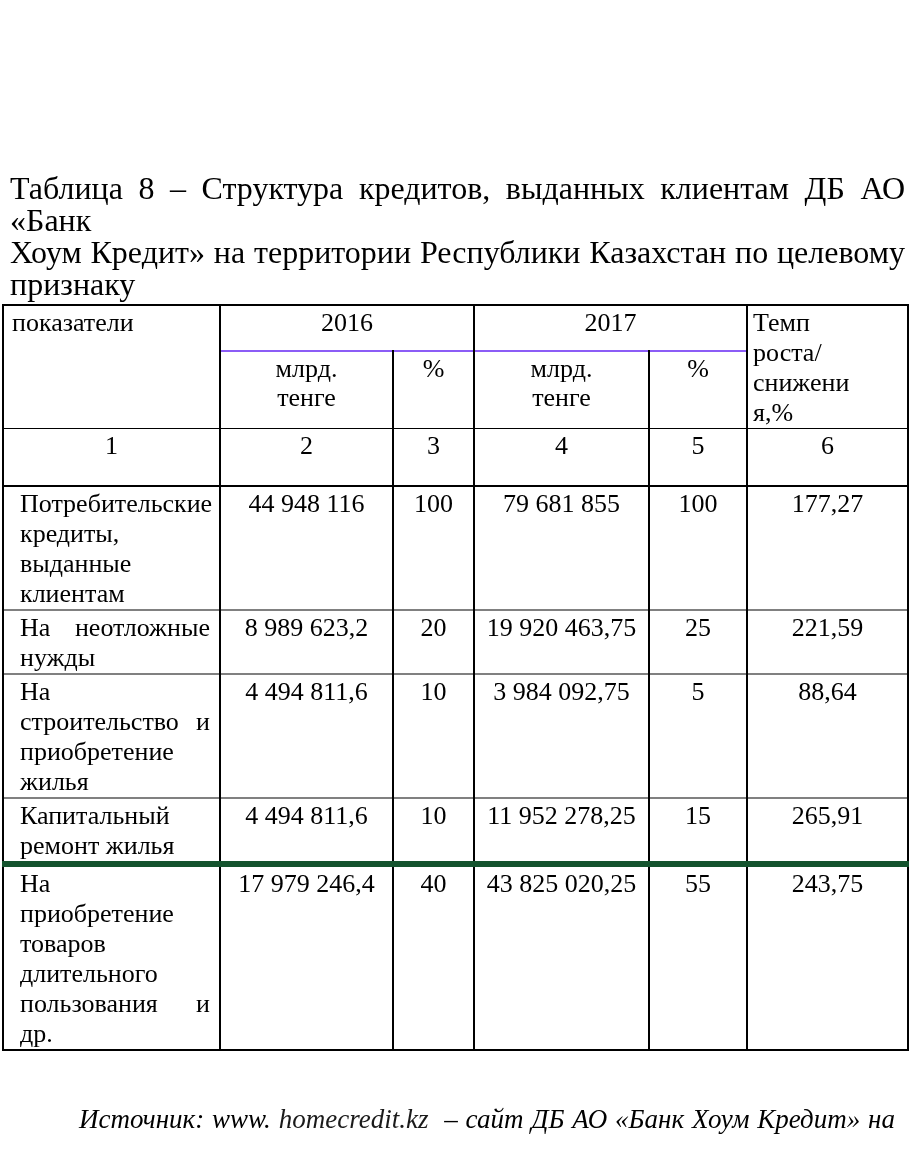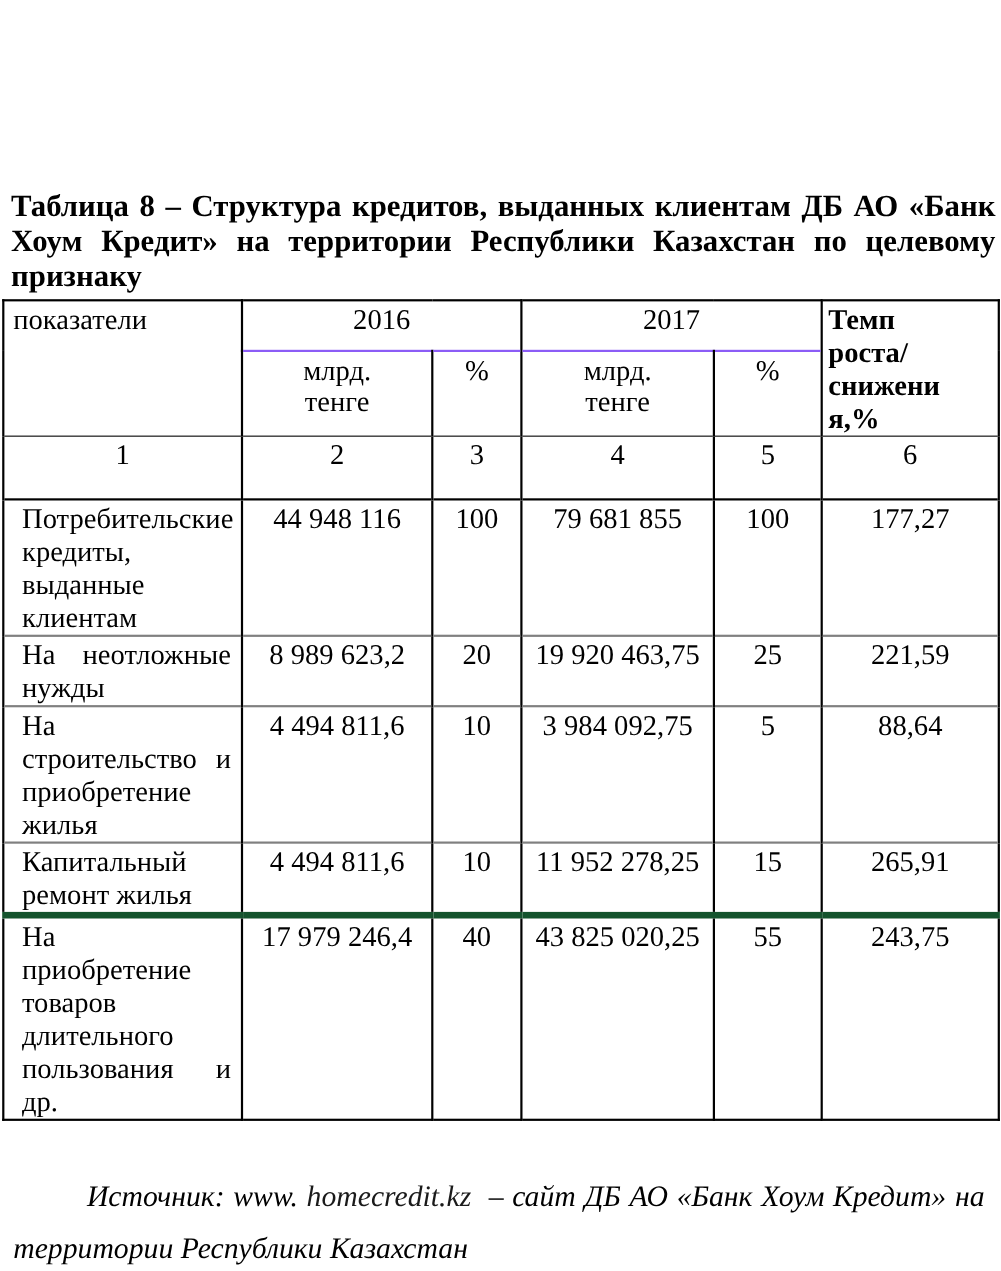--- a/index.html
+++ b/index.html
@@ -14,22 +14,22 @@
     color: #000;
     overflow: hidden;
   }
   .page {
     box-sizing: border-box;
     width: 910px;
     height: 1155px;
     padding: 172px 3px 0 2px;
   }
   .doc-title {
-    font-weight: bold;
-    font-size: 28px;
+    font-weight: normal;
+    font-size: 32px;
     line-height: 32px;
     margin: 0 2px 4px 8px;
     white-space: pre-line;
     text-align: justify;
     text-align-last: justify;
   }
   table.credits {
     border-collapse: collapse;
     table-layout: fixed;
     width: 905px;
@@ -52,21 +52,20 @@
     text-align-last: justify;
     padding-left: 16px;
     padding-right: 9px;
   }
   .label-cell.no-just { text-align-last: left; }
   .growth-head {
     white-space: pre-line;
     padding-left: 5px;
     padding-right: 4px;
     line-height: 34px;
-    font-weight: bold;
   }
   .head-ind { padding-left: 8px; }
   tr.rA td { border-top: 2px solid #000; height: 32px; line-height: 30px; }
   tr.rB td { border-top: 2px solid #8b5cf6; height: 58px; line-height: 29px; }
   tr.rC td { border-top: 1px solid #000; height: 54px; }
   tr.rD td { border-top: 2px solid #000; height: 90px; }
   tr.rE td { border-top: 2px solid #808080; height: 60px; }
   tr.rF td { border-top: 2px solid #808080; height: 90px; }
   tr.rG td { border-top: 2px solid #808080; height: 60px; margin-left: 36px; }
   tr.rH td { border-top: 6px solid #14532d; height: 128px; border-bottom: 2px solid #000; }

